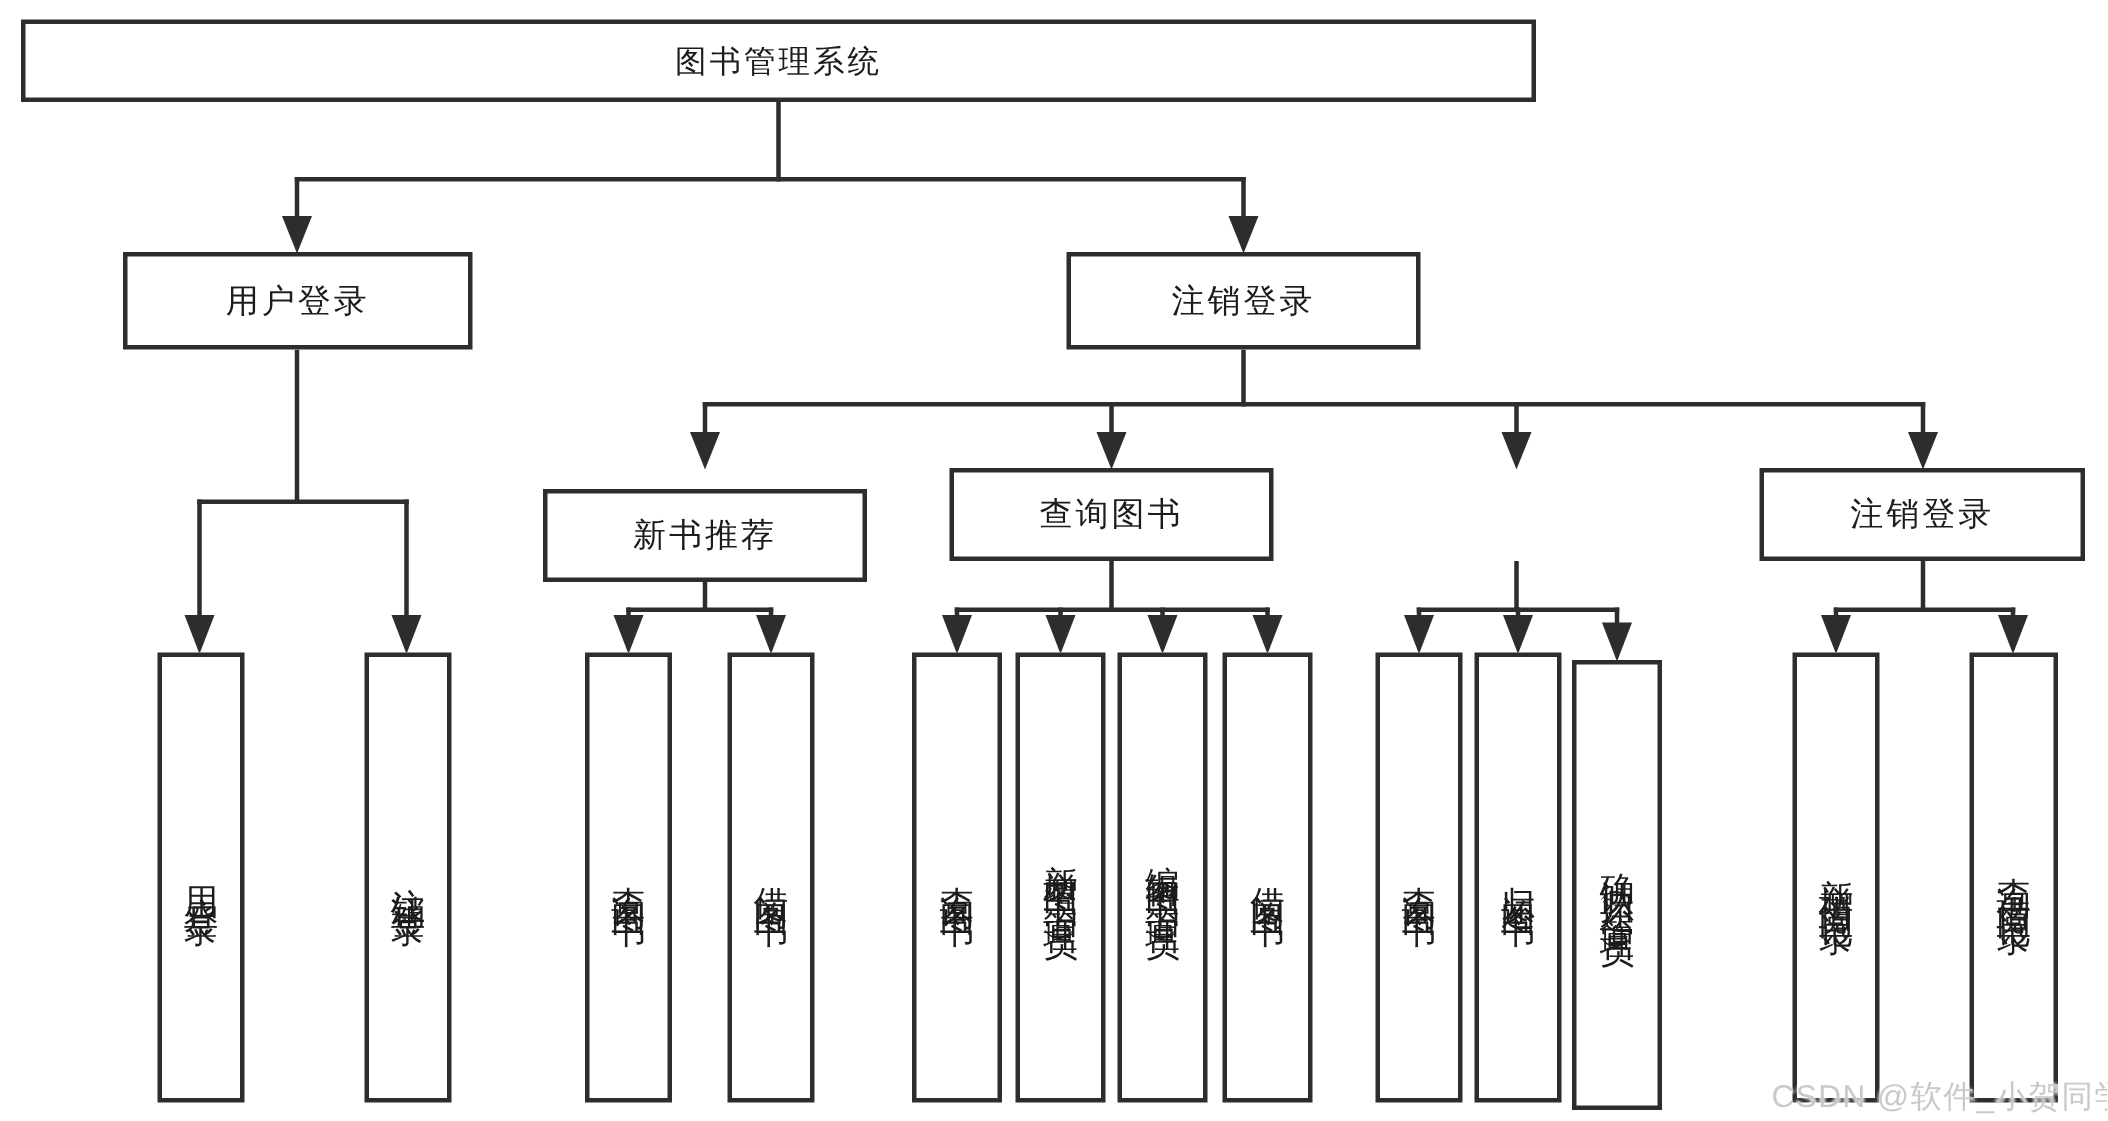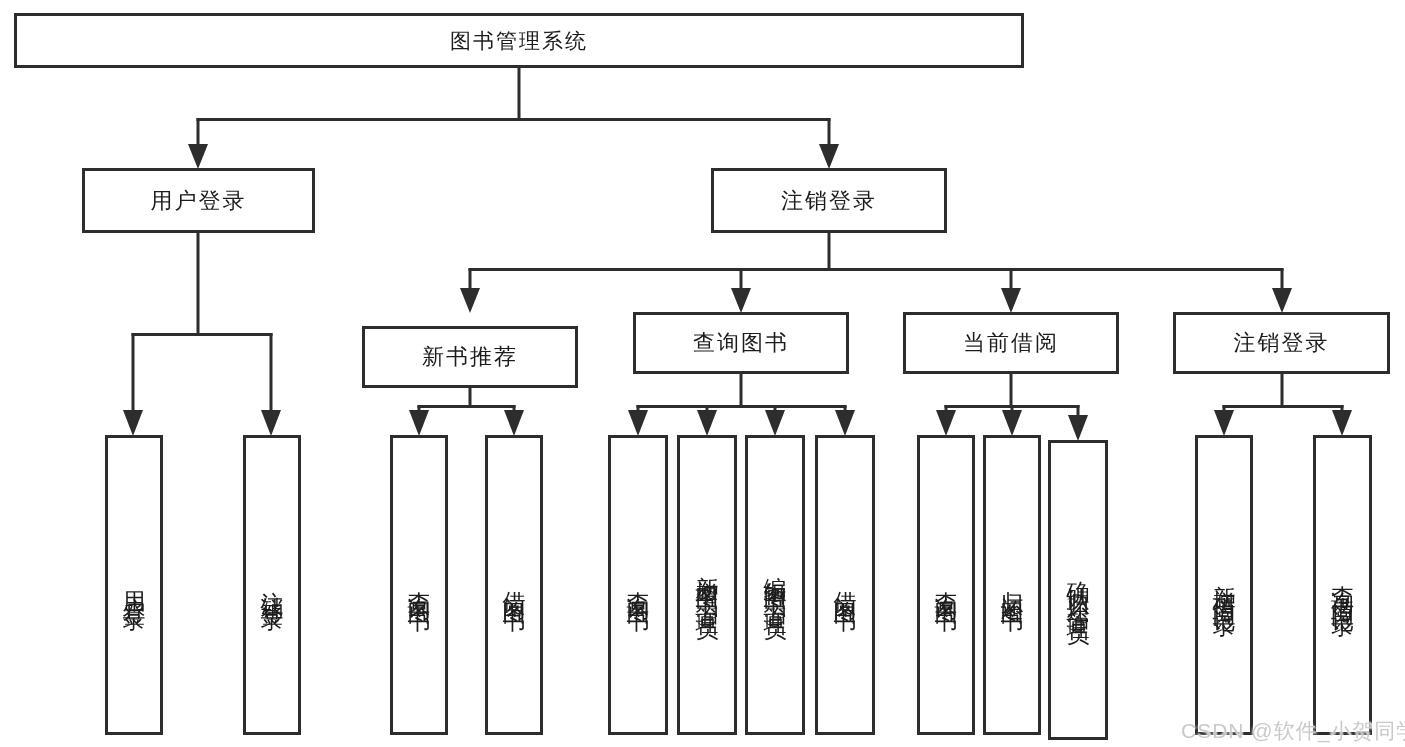--- a/index.html
+++ b/index.html
@@ -142,23 +142,20 @@
   <div class="hbox lvl" style="left:711px;top:168px;width:236px;height:65px">
     <span>注销登录</span>
   </div>
 
   <div class="hbox lvl" style="left:362px;top:326px;width:216px;height:62px">
     <span>新书推荐</span>
   </div>
   <div class="hbox lvl" style="left:633px;top:312px;width:216px;height:62px">
     <span>查询图书</span>
   </div>
-  <div class="hbox lvl" style="left:903px;top:312px;width:216px;height:62px">
-    <span>当前借阅</span>
-  </div>
   <div class="hbox lvl" style="left:1173px;top:312px;width:217px;height:62px">
     <span>注销登录</span>
   </div>
 
   <div class="vbox" style="left:105px;top:435px;width:58px;height:300px">
     <span>用户登录</span>
   </div>
   <div class="vbox" style="left:243px;top:435px;width:58px;height:300px">
     <span>注销登录</span>
   </div>

